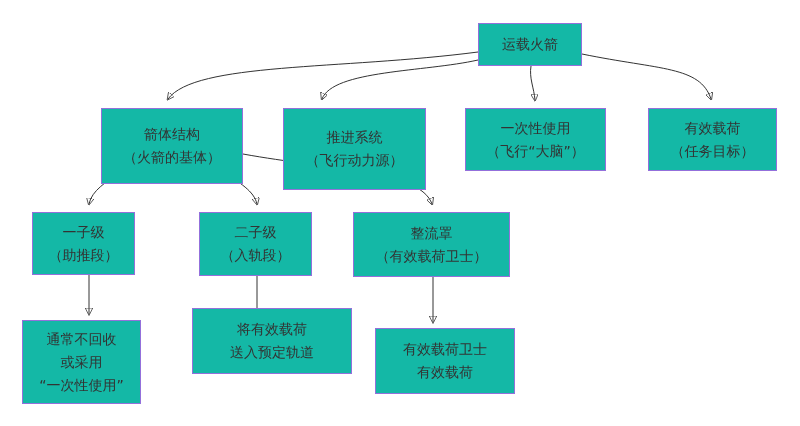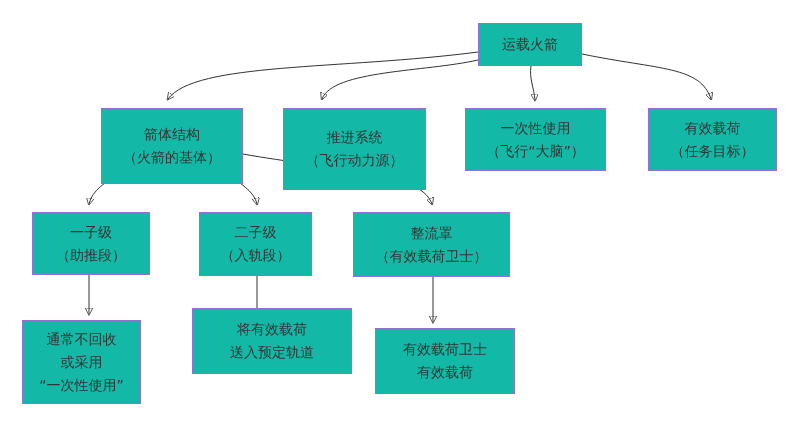--- a/index.html
+++ b/index.html
@@ -73,21 +73,21 @@
   <div class="node" style="left:465px;top:108px;width:141px;height:63px">
     <span class="label">一次性使用
 （飞行“大脑”）</span>
   </div>
 
   <div class="node" style="left:648px;top:108px;width:129px;height:63px">
     <span class="label">有效载荷
 （任务目标）</span>
   </div>
 
-  <div class="node" style="left:32px;top:212px;width:118px;height:63px">
+  <div class="node" style="left:32px;top:212px;width:103px;height:63px">
     <span class="label">一子级
 （助推段）</span>
   </div>
 
   <div class="node" style="left:199px;top:212px;width:113px;height:64px">
     <span class="label">二子级
 （入轨段）</span>
   </div>
 
   <div class="node" style="left:353px;top:212px;width:157px;height:65px">

